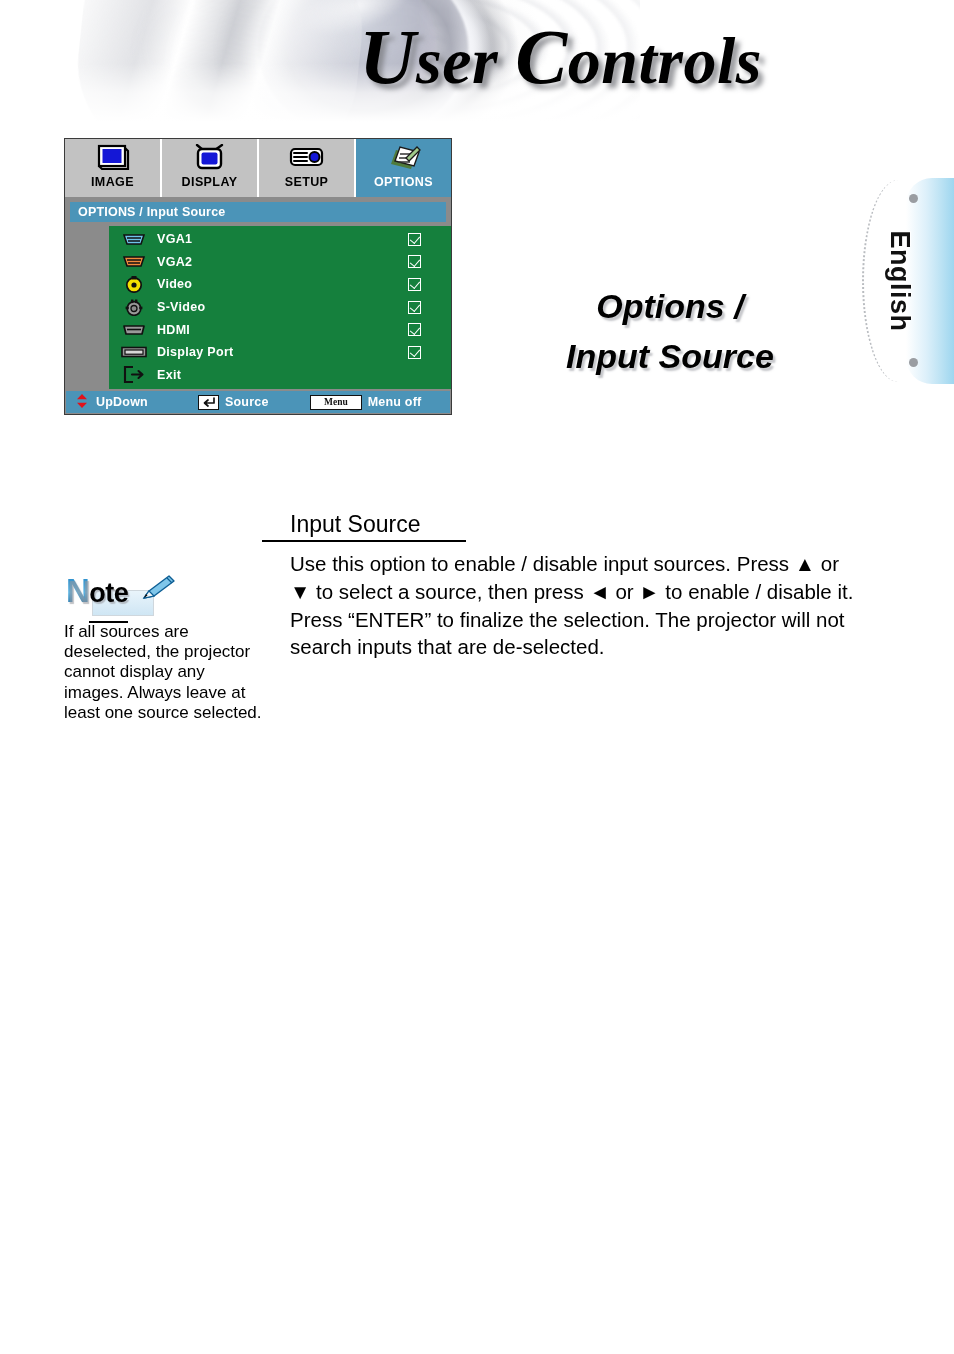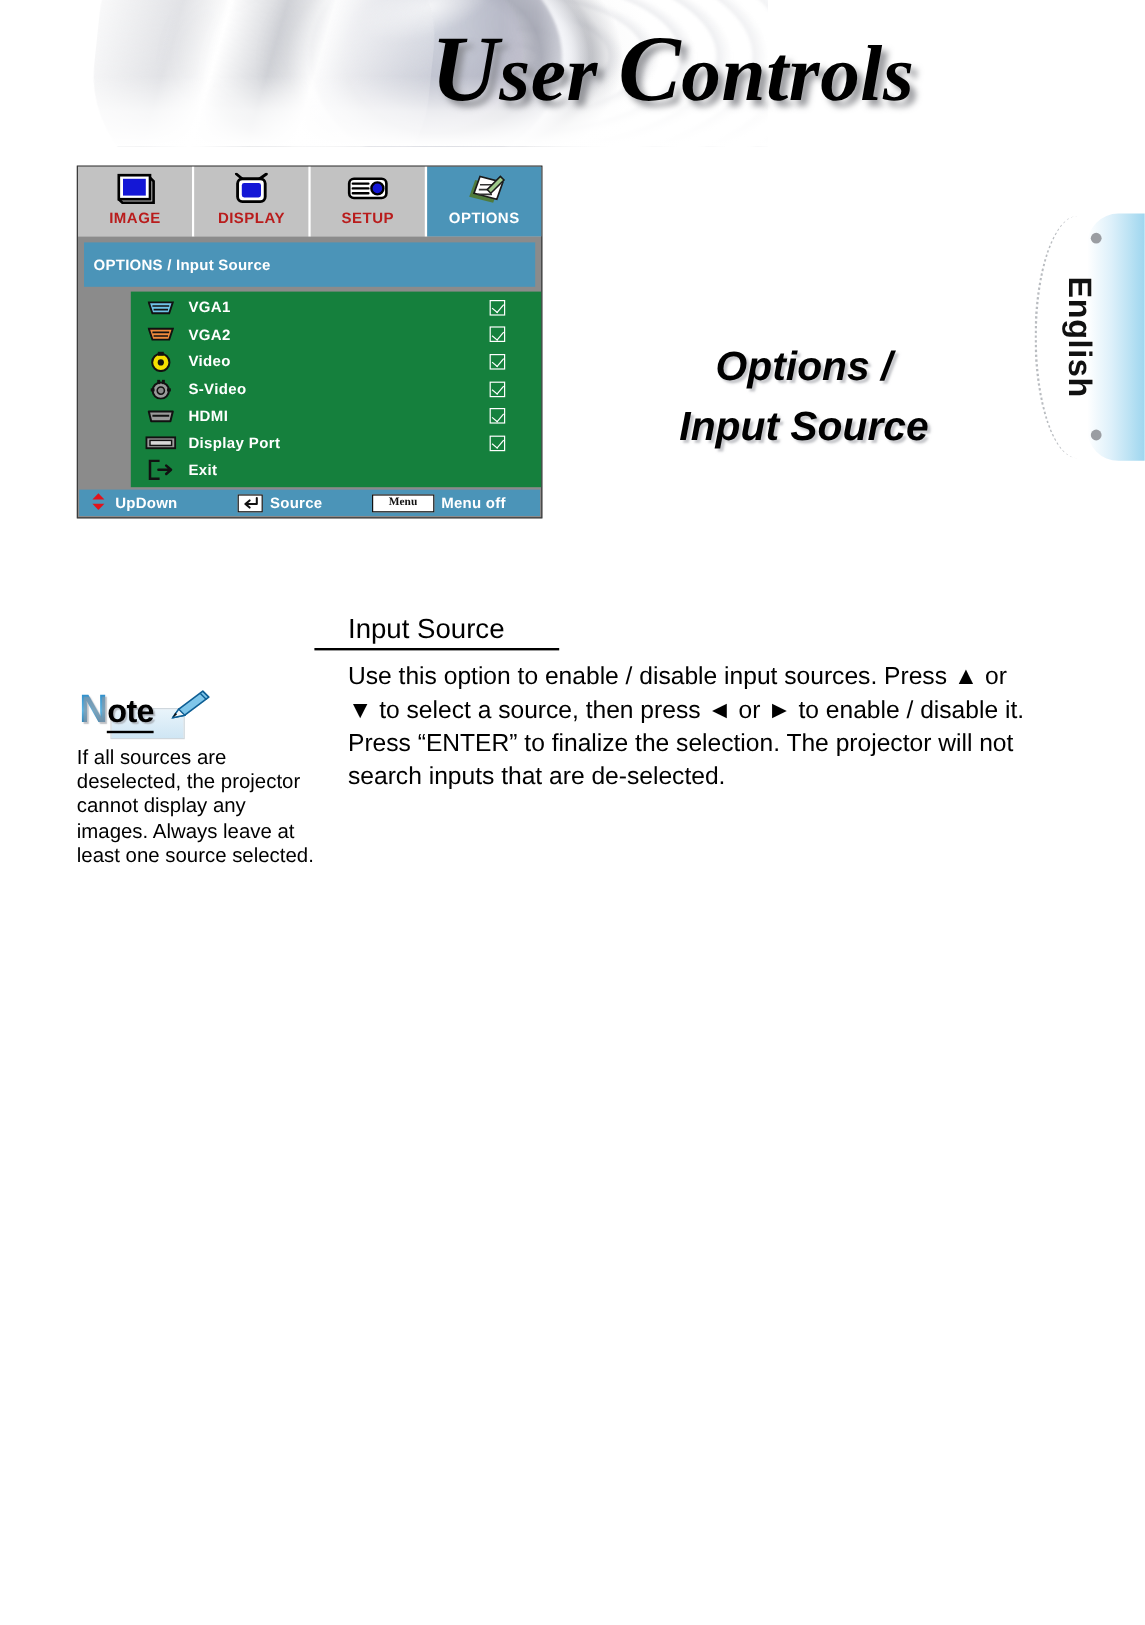--- a/index.html
+++ b/index.html
@@ -139,29 +139,29 @@
     display: flex; flex-direction: column;
     align-items: center; justify-content: flex-start;
     padding-top: 4px;
     border-right: 2px solid #ffffff;
     background: #c2c2c2;
     position: relative;
   }
   .osd-tab:last-child { border-right: none; }
   .osd-tab.active { background: #4b94b8; }
   .osd-tab .tab-label {
-    font-size: 12.5px; font-weight: bold; color: #b91c1c;
+    font-size: 12.5px; font-weight: bold; color: #000000;
     letter-spacing: .4px; margin-top: 2px;
   }
   .osd-tab.active .tab-label { color: #ffffff; }
   .tab-icon { height: 30px; display:flex; align-items:center; justify-content:center; }
 
   .osd-title {
     margin: 5px 5px 4px 5px;
-    height: 37px;
+    height: 20px;
     background: #4b94b8;
     color: #fff; font-weight: bold; font-size: 12.5px;
     display: flex; align-items: center; padding-left: 8px;
     letter-spacing: .2px;
   }
 
   .osd-body { padding: 2px 0 3px 0; background: #15803d; margin-left: 44px; }
   .osd-row {
     display: flex; align-items: center;
     height: 22.6px; padding-left: 12px; padding-right: 30px;
@@ -237,21 +237,21 @@
     font-size: 27px; font-weight: bold; letter-spacing: -.5px;
     font-family: "Liberation Sans", sans-serif;
     color: #000;
     text-shadow: 1.5px 1.5px 1px rgba(150,152,158,.6);
   }
   .note-word .nbig {
     font-size: 33px;
     background: linear-gradient(to bottom, #1a7fc1 0%, #58b5e6 55%, #0d5e94 100%);
     -webkit-background-clip: text; background-clip: text; color: transparent;
   }
-  .note-word .nrest { border-bottom: 2.5px solid #000; padding-bottom: 1px; }
+  .note-word .nrest { border-bottom: 2.5px solid #000; padding-bottom: 13px; }
   .note-pencil { position: absolute; left: 76px; top: 2px; }
   .note-text {
     margin-top: 6px;
     font-size: 17px; line-height: 1.19; color: #000;
   }
 
   
   .body-col { position: absolute; left: 262px; top: 510px; width: 600px; }
   .sub-head {
     font-size: 23px; color: #000; line-height: 1.25;

